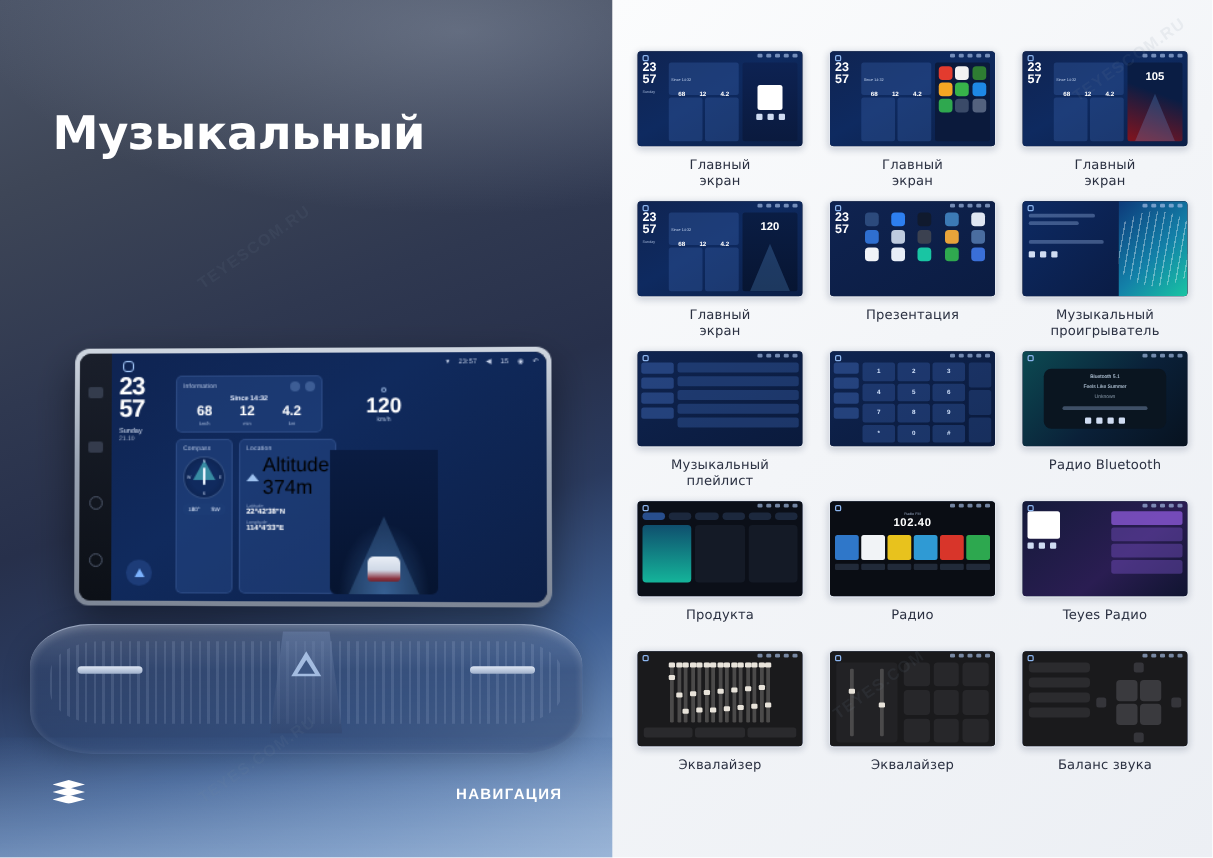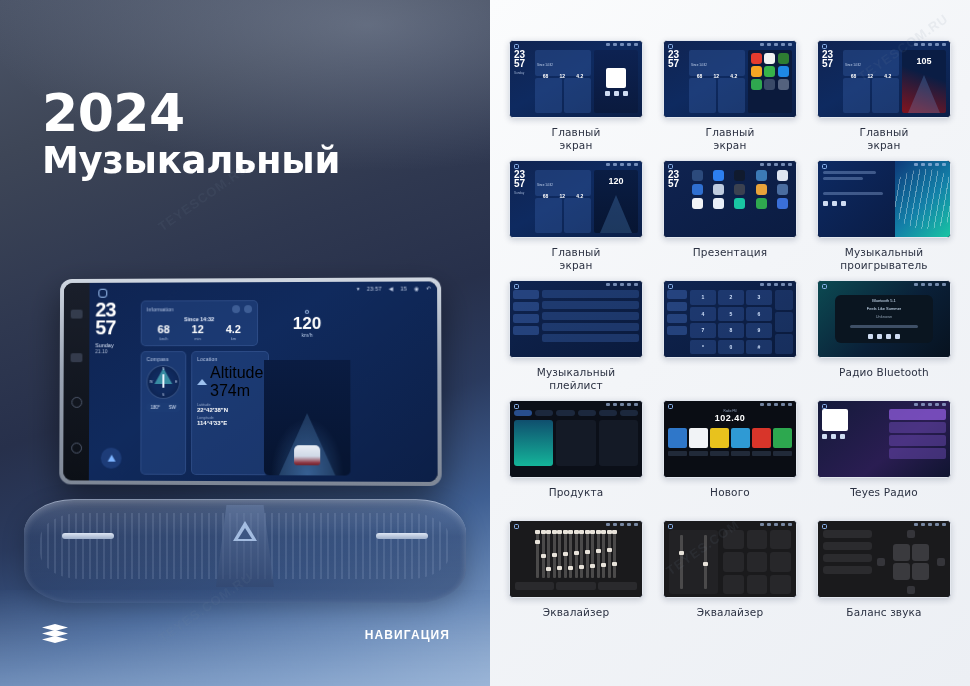--- a/index.html
+++ b/index.html
@@ -364,21 +364,20 @@
 </head>
 <body>
 
 <div class="page">
 
   <div class="left">
     <div class="left-topglow"></div>
 
 
     <div class="headline">
-      <div class="year">2024</div>
       <div class="l1">Музыкальный</div>
     </div>
 
     <div class="headunit">
       <div class="hu-inner">
         <div class="hu-side">
           <span class="sb"></span>
           <span class="sb"></span>
           <span class="sbr"></span>
           <span class="sbr"></span>
@@ -884,21 +883,21 @@
           </div>
           <div class="thome"></div>
           <div class="tsb">
               <span></span>
               <span></span>
               <span></span>
               <span></span>
               <span></span>
             </div>
         </div>
-        <div class="caption"><span>Нового</span></div>
+        <div class="caption"><span>Радио</span></div>
       </div>
 
       <div class="cell">
         <div class="thumb">
           <div class="mini-teyes">
             <div class="ty-left">
               <div class="ty-alb"></div>
               <div class="mini-ctrl">
                   <i></i>
                   <i></i>

